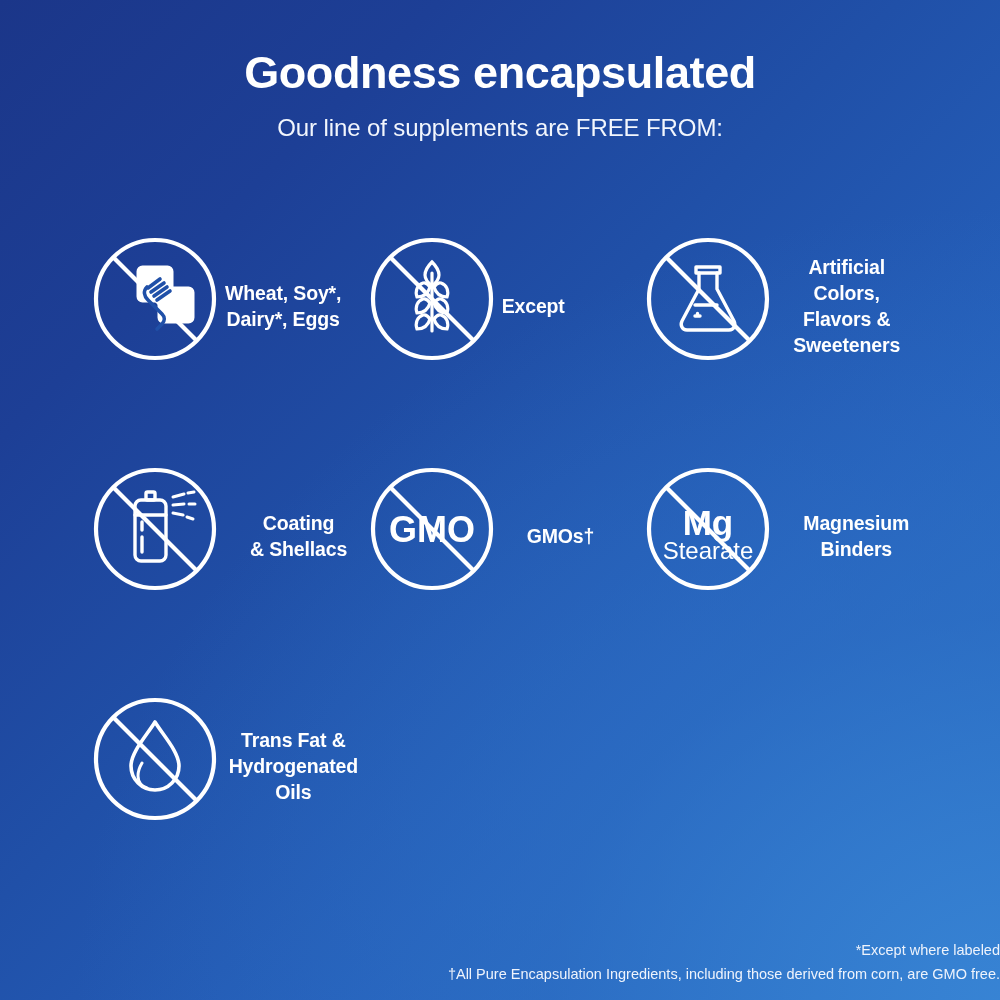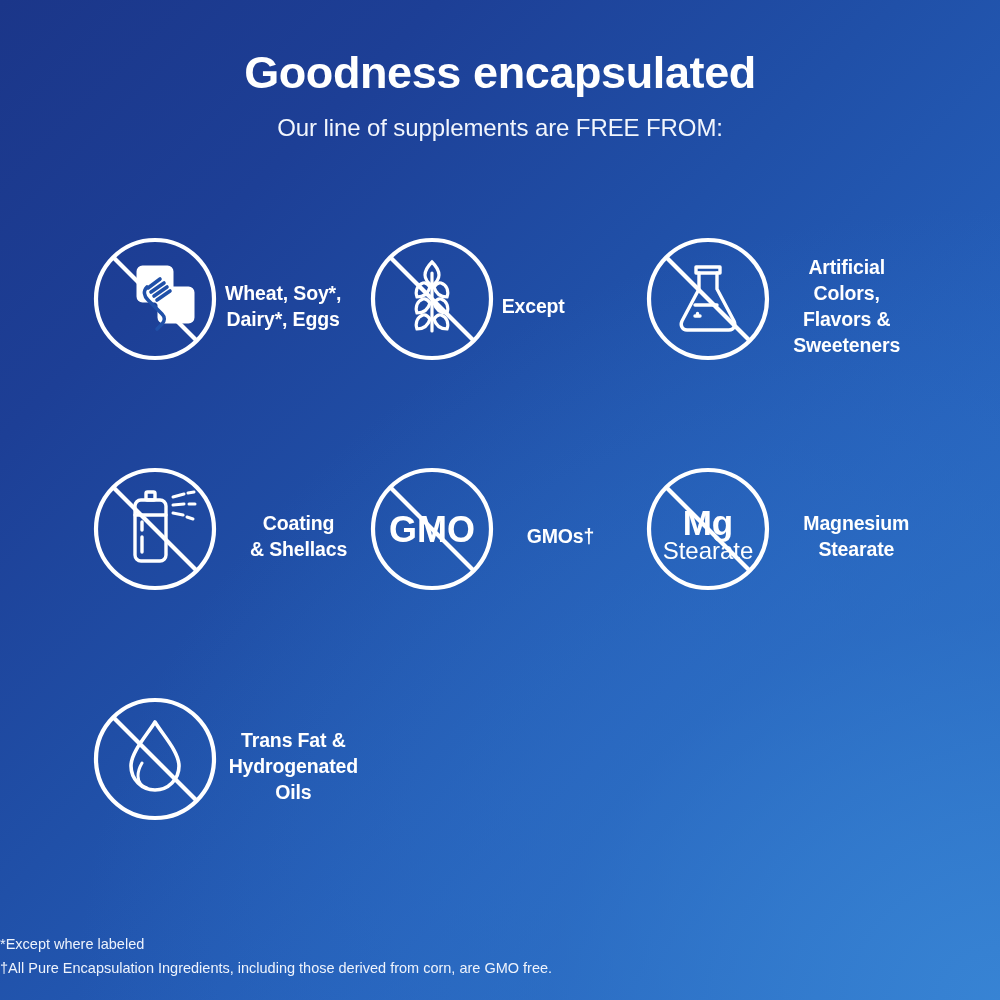--- a/index.html
+++ b/index.html
@@ -61,22 +61,22 @@
     letter-spacing:-0.15px;
     color:#ffffff;
     white-space:pre-line;
   }
   .cap.thin { font-weight:700;margin-left:25px; }
 
   
   .foot {
     margin-top:auto;
     width:100%;
-    text-align:left;
-    padding-bottom:20px;
+    text-align:right;
+    padding-bottom:14px;
   }
   .foot div { font-size:14.5px; font-weight:400; color:#eef3fc; line-height:1.62; }
 </style>
 </head>
 <body>
 
 <div class="page">
 
   <div class="header">
     <div class="title">Goodness encapsulated</div>
@@ -187,21 +187,21 @@
     <div class="cell">
       <span class="badge">
         <svg viewBox="0 0 140 140" fill="none" stroke="#fff" stroke-width="4.2">
           <circle cx="70" cy="70" r="59"></circle>
           <line x1="28.5" y1="28.5" x2="111.5" y2="111.5"></line>
           <text x="70" y="63" text-anchor="middle" dominant-baseline="central" stroke="none" fill="#fff" font-family="Liberation Sans, sans-serif" font-size="35" font-weight="bold">Mg</text>
           <text x="70" y="91" text-anchor="middle" dominant-baseline="central" stroke="none" fill="#fff" font-family="Liberation Sans, sans-serif" font-size="24" font-weight="normal">Stearate</text>
         </svg>
       </span>
       <div class="cap thin">Magnesium
-Stearate</div>
+Binders</div>
     </div>
 
     <div class="cell">
       <span class="badge">
         <svg viewBox="0 0 140 140" fill="none" stroke="#fff" stroke-width="4.2">
           <circle cx="70" cy="70" r="59"></circle>
           <line x1="28.5" y1="28.5" x2="111.5" y2="111.5"></line>
           <g stroke-width="3.6" stroke-linejoin="round" stroke-linecap="round">
             <path d="M70 33c8 13 24 30 24 44a24 24 0 0 1-48 0c0-14 16-31 24-44z"></path>
             <path d="M57 74c-3 5-4 9-4 13a13 13 0 0 0 9 12" stroke-width="3"></path>

